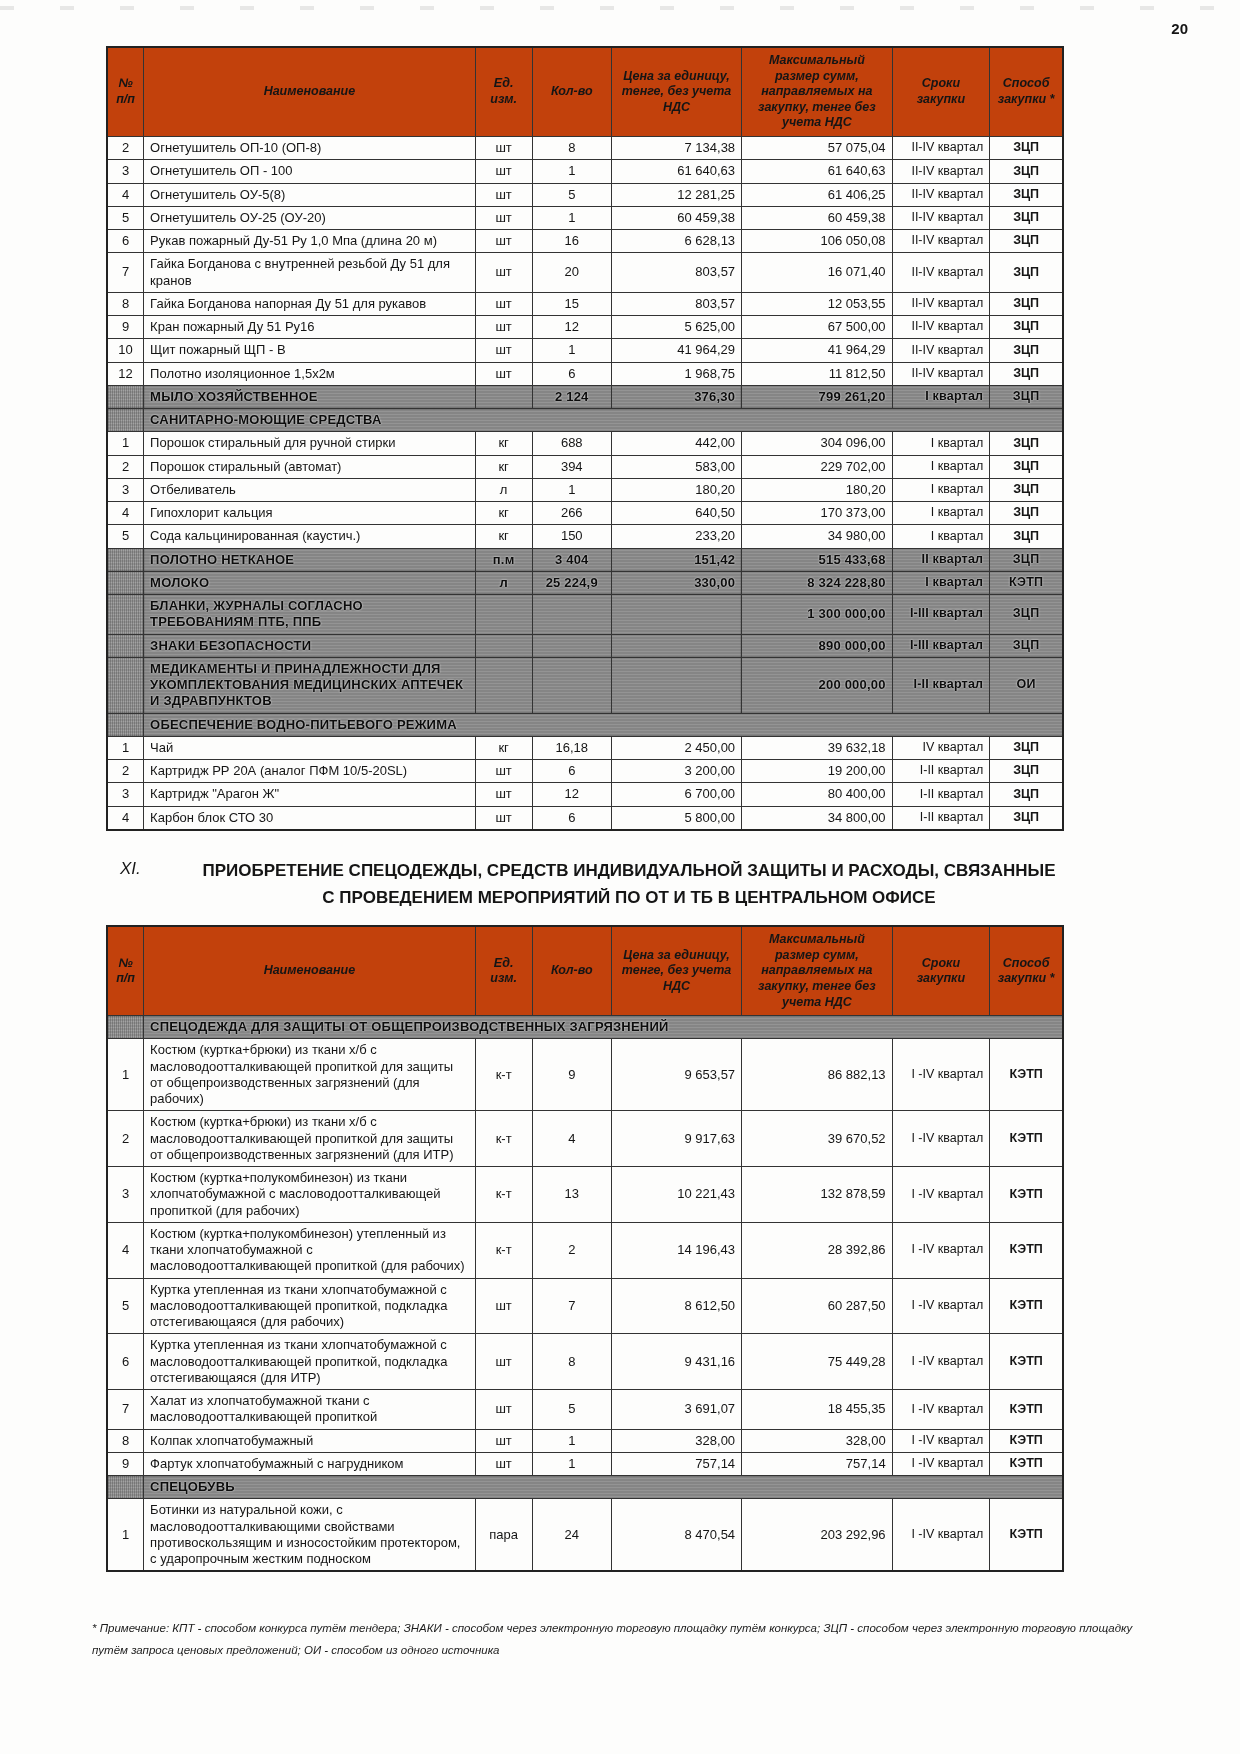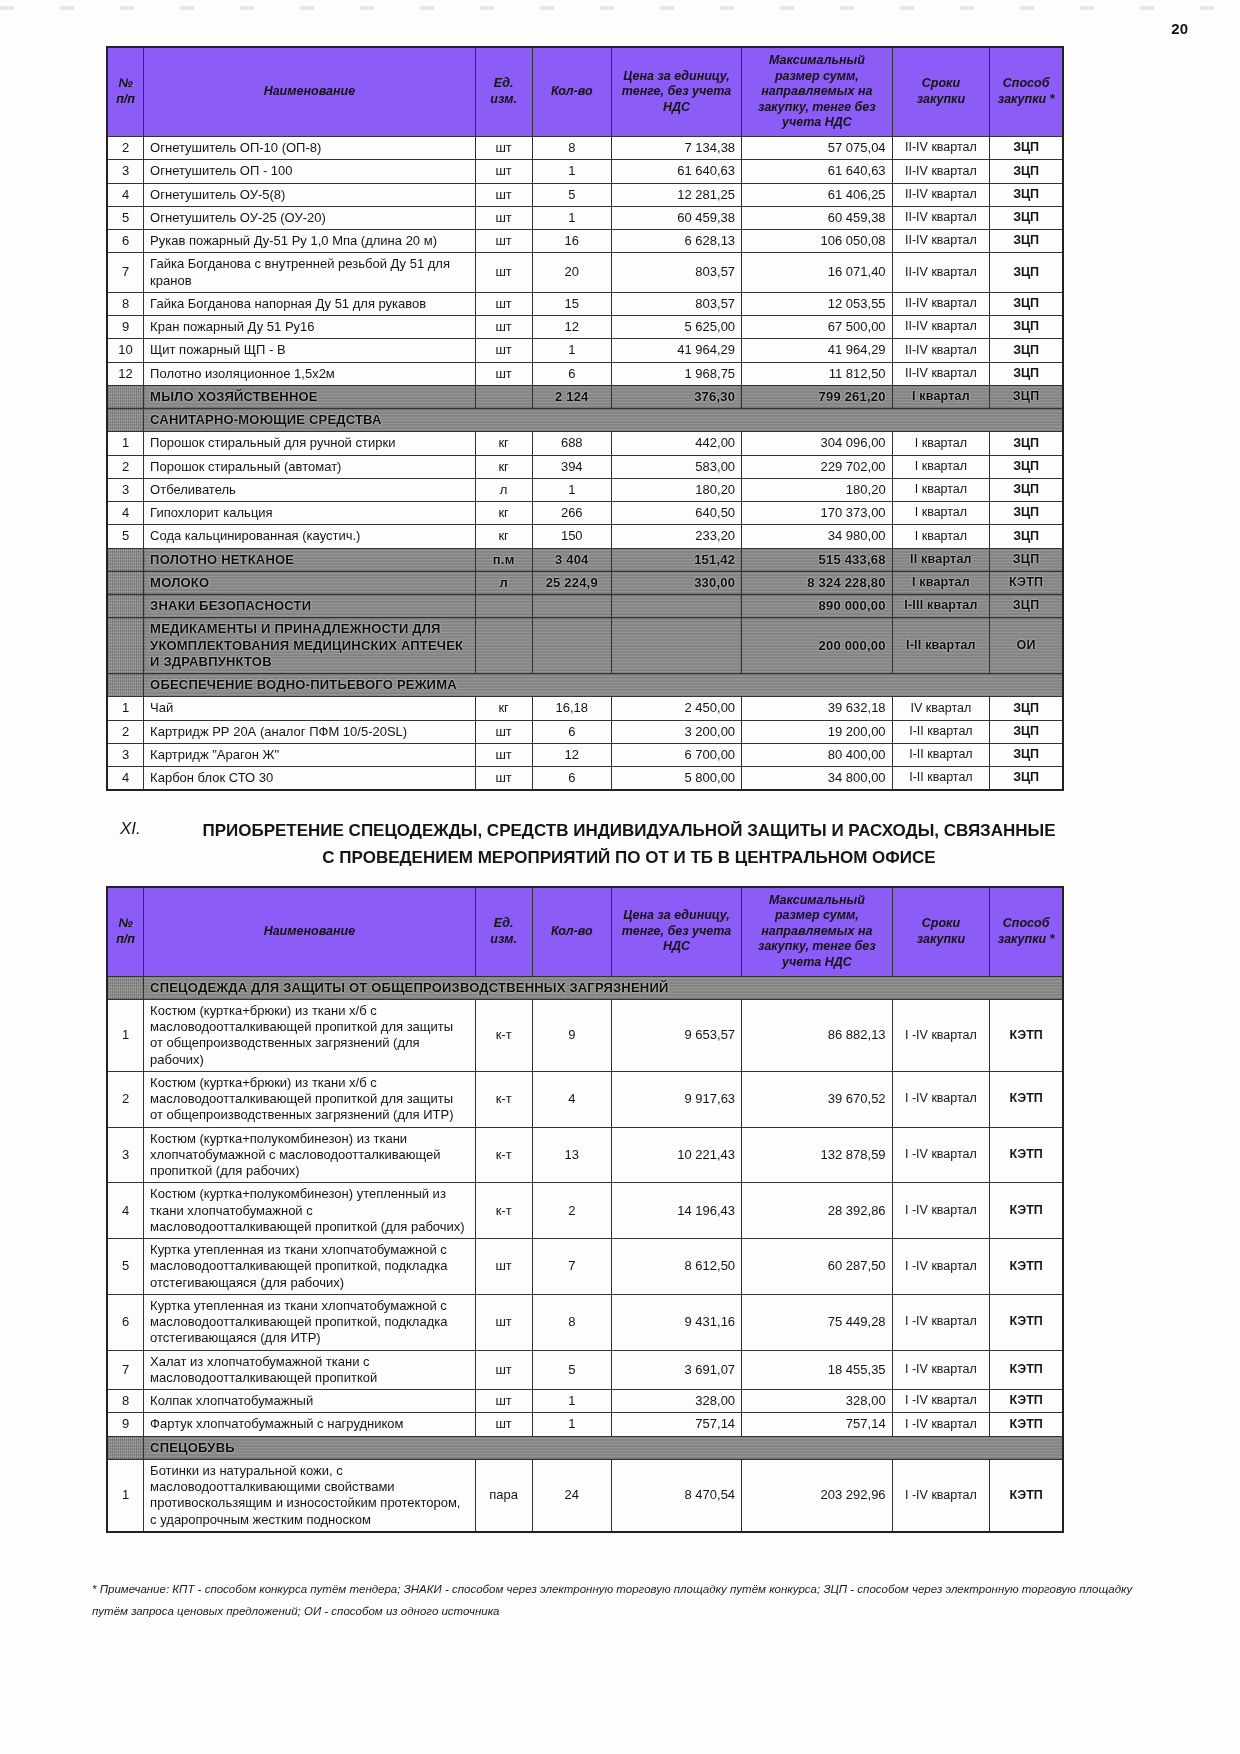--- a/index.html
+++ b/index.html
@@ -35,36 +35,36 @@
     line-height:1.25;
     overflow:hidden;
   }
   table.plan thead th{
     font-style:italic;
     font-weight:bold;
     text-align:center;
     font-size:12.5px;
     height:84px;
     padding:2px 4px;
-    background:#8b5cf6;
+    background:#c2410c;
   }
   col.w-num{width:36px;}
   col.w-name{width:326px;}
   col.w-unit{width:56px;}
   col.w-qty{width:78px;}
   col.w-price{width:128px;}
   col.w-max{width:148px;}
   col.w-term{width:96px;}
   col.w-method{width:72px;}
   td.c-num{text-align:center;}
   td.c-unit{text-align:center;}
   td.c-qty{text-align:center;}
   td.c-price{text-align:right;padding-right:10px;}
   td.c-max{text-align:right;padding-right:10px;}
-  td.c-term{text-align:center;font-size:12.5px;}
+  td.c-term{text-align:right;font-size:12.5px;}
   td.c-method{text-align:center;font-weight:bold;font-size:12.5px;}
   tr.row-hl td{
     background-color:#a3a3a3;
     background-image:
       repeating-linear-gradient(0deg, rgba(10,10,10,.22) 0 1px, transparent 1px 3px),
       repeating-linear-gradient(90deg, rgba(10,10,10,.20) 0 1px, transparent 1px 2px);
     font-weight:bold;
     color:#0c0c0c;
     text-shadow:0 0 2px rgba(255,255,255,.85);
     letter-spacing:.2px;
@@ -305,20 +305,30 @@
           <td class="c-name">МОЛОКО</td>
           <td class="c-unit">л</td>
           <td class="c-qty">25 224,9</td>
           <td class="c-price">330,00</td>
           <td class="c-max">8 324 228,80</td>
           <td class="c-term">I квартал</td>
           <td class="c-method">КЭТП</td>
         </tr>
         <tr class="row-hl">
           <td class="c-num"></td>
+          <td class="c-name">БЛАНКИ, ЖУРНАЛЫ СОГЛАСНО ТРЕБОВАНИЯМ ПТБ, ППБ</td>
+          <td class="c-unit"></td>
+          <td class="c-qty"></td>
+          <td class="c-price"></td>
+          <td class="c-max">1 300 000,00</td>
+          <td class="c-term">I-III квартал</td>
+          <td class="c-method">ЗЦП</td>
+        </tr>
+        <tr class="row-hl">
+          <td class="c-num"></td>
           <td class="c-name">ЗНАКИ БЕЗОПАСНОСТИ</td>
           <td class="c-unit"></td>
           <td class="c-qty"></td>
           <td class="c-price"></td>
           <td class="c-max">890 000,00</td>
           <td class="c-term">I-III квартал</td>
           <td class="c-method">ЗЦП</td>
         </tr>
         <tr class="row-hl">
           <td class="c-num"></td>

